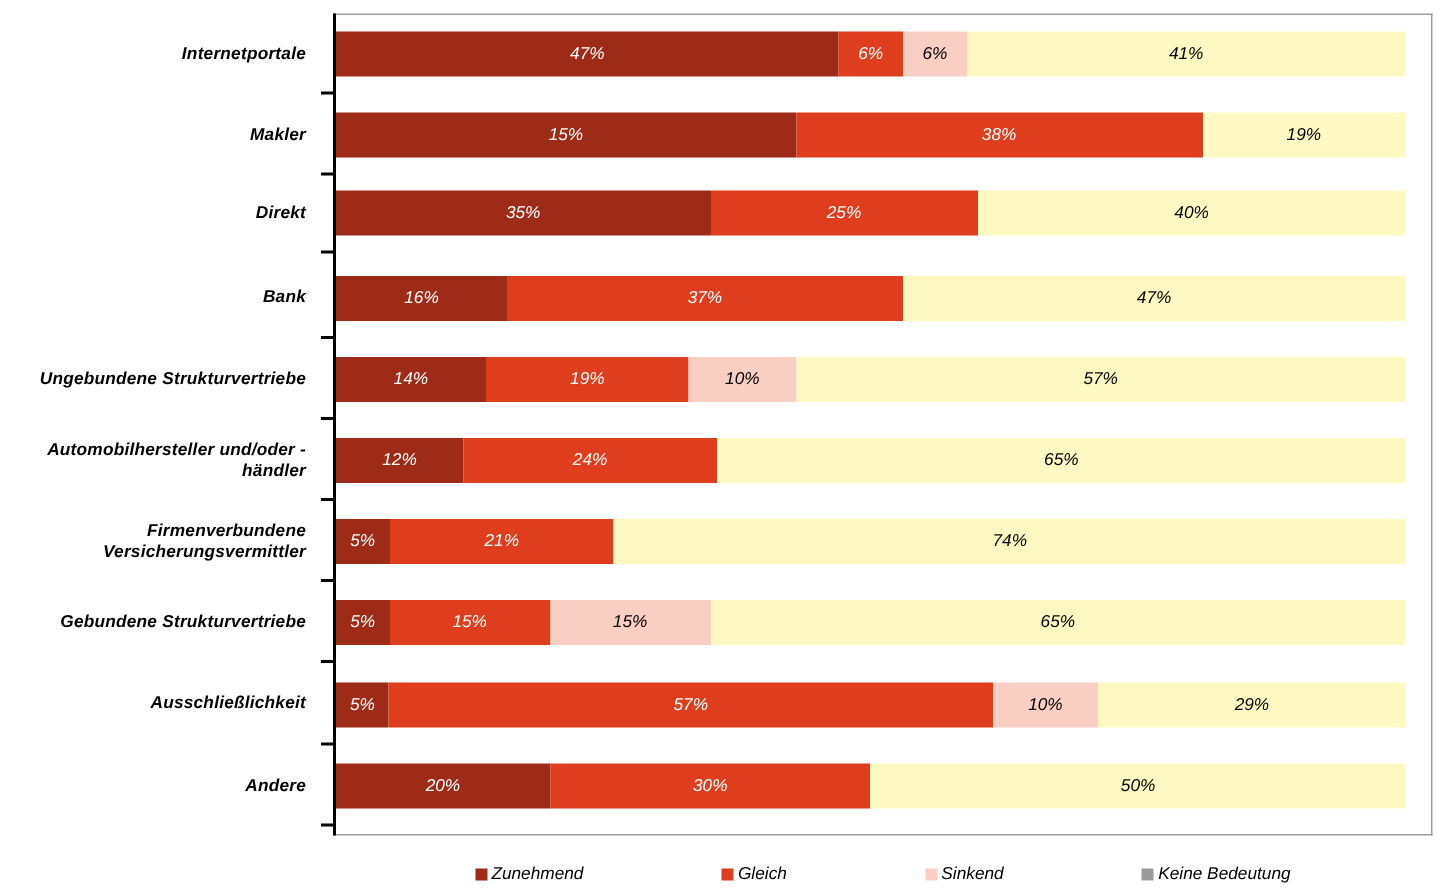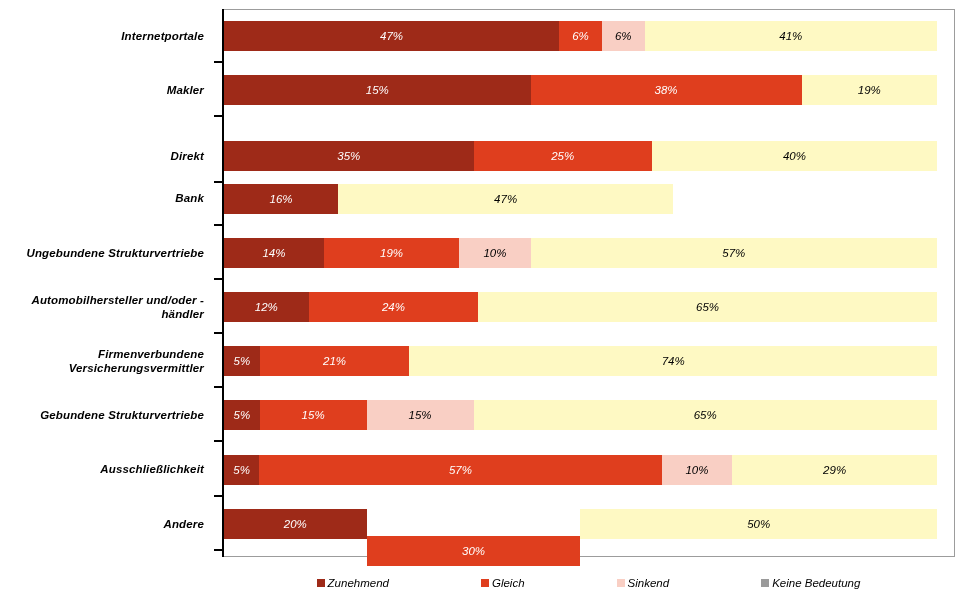--- a/index.html
+++ b/index.html
@@ -161,34 +161,35 @@
       </div>
       <div class="cat-row" style="top: 63.2px; padding-left: 42px;">
         <div class="cat-label">Makler</div>
         <div class="tick-mark"></div>
         <div class="bar">
           <div class="seg s0" style="width: 43%;">15%</div>
           <div class="seg s1" style="width: 38%;">38%</div>
           <div class="seg s3" style="width: 19%;">19%</div>
         </div>
       </div>
-      <div class="cat-row" style="top: 129px;">
+      <div class="cat-row" style="top: 115px;">
         <div class="cat-label">Direkt</div>
         <div class="tick-mark"></div>
         <div class="bar">
           <div class="seg s0" style="width: 35%;">35%</div>
           <div class="seg s1" style="width: 25%;">25%</div>
           <div class="seg s3" style="width: 40%;">40%</div>
         </div>
       </div>
       <div class="cat-row" style="top: 171.6px;">
         <div class="cat-label">Bank</div>
         <div class="tick-mark"></div>
         <div class="bar">
           <div class="seg s0" style="width: 16%;">16%</div>
+          <div class="seg s1" style="width: 37%;">37%</div>
           <div class="seg s3" style="width: 47%;">47%</div>
         </div>
       </div>
       <div class="cat-row" style="top: 225.8px;">
         <div class="cat-label">Ungebundene Strukturvertriebe</div>
         <div class="tick-mark"></div>
         <div class="bar">
           <div class="seg s0" style="width: 14%;">14%</div>
           <div class="seg s1" style="width: 19%;">19%</div>
           <div class="seg s2" style="width: 10%;">10%</div>
@@ -233,21 +234,21 @@
           <div class="seg s1" style="width: 56.4356%;">57%</div>
           <div class="seg s2" style="width: 9.90099%;">10%</div>
           <div class="seg s3" style="width: 28.7129%;">29%</div>
         </div>
       </div>
       <div class="cat-row" style="top: 496.8px;">
         <div class="cat-label">Andere</div>
         <div class="tick-mark"></div>
         <div class="bar">
           <div class="seg s0" style="width: 20%;">20%</div>
-          <div class="seg s1" style="width: 30%; margin-top: 27px;">30%</div>
+          <div class="seg s1" style="width: 30%;">30%</div>
           <div class="seg s3" style="width: 50%;">50%</div>
         </div>
       </div>
     </div>
 
   <div id="legend">
       <div class="legend-item">
         <span class="legend-swatch s0"></span>
         <span class="legend-text">Zunehmend</span>
       </div>

